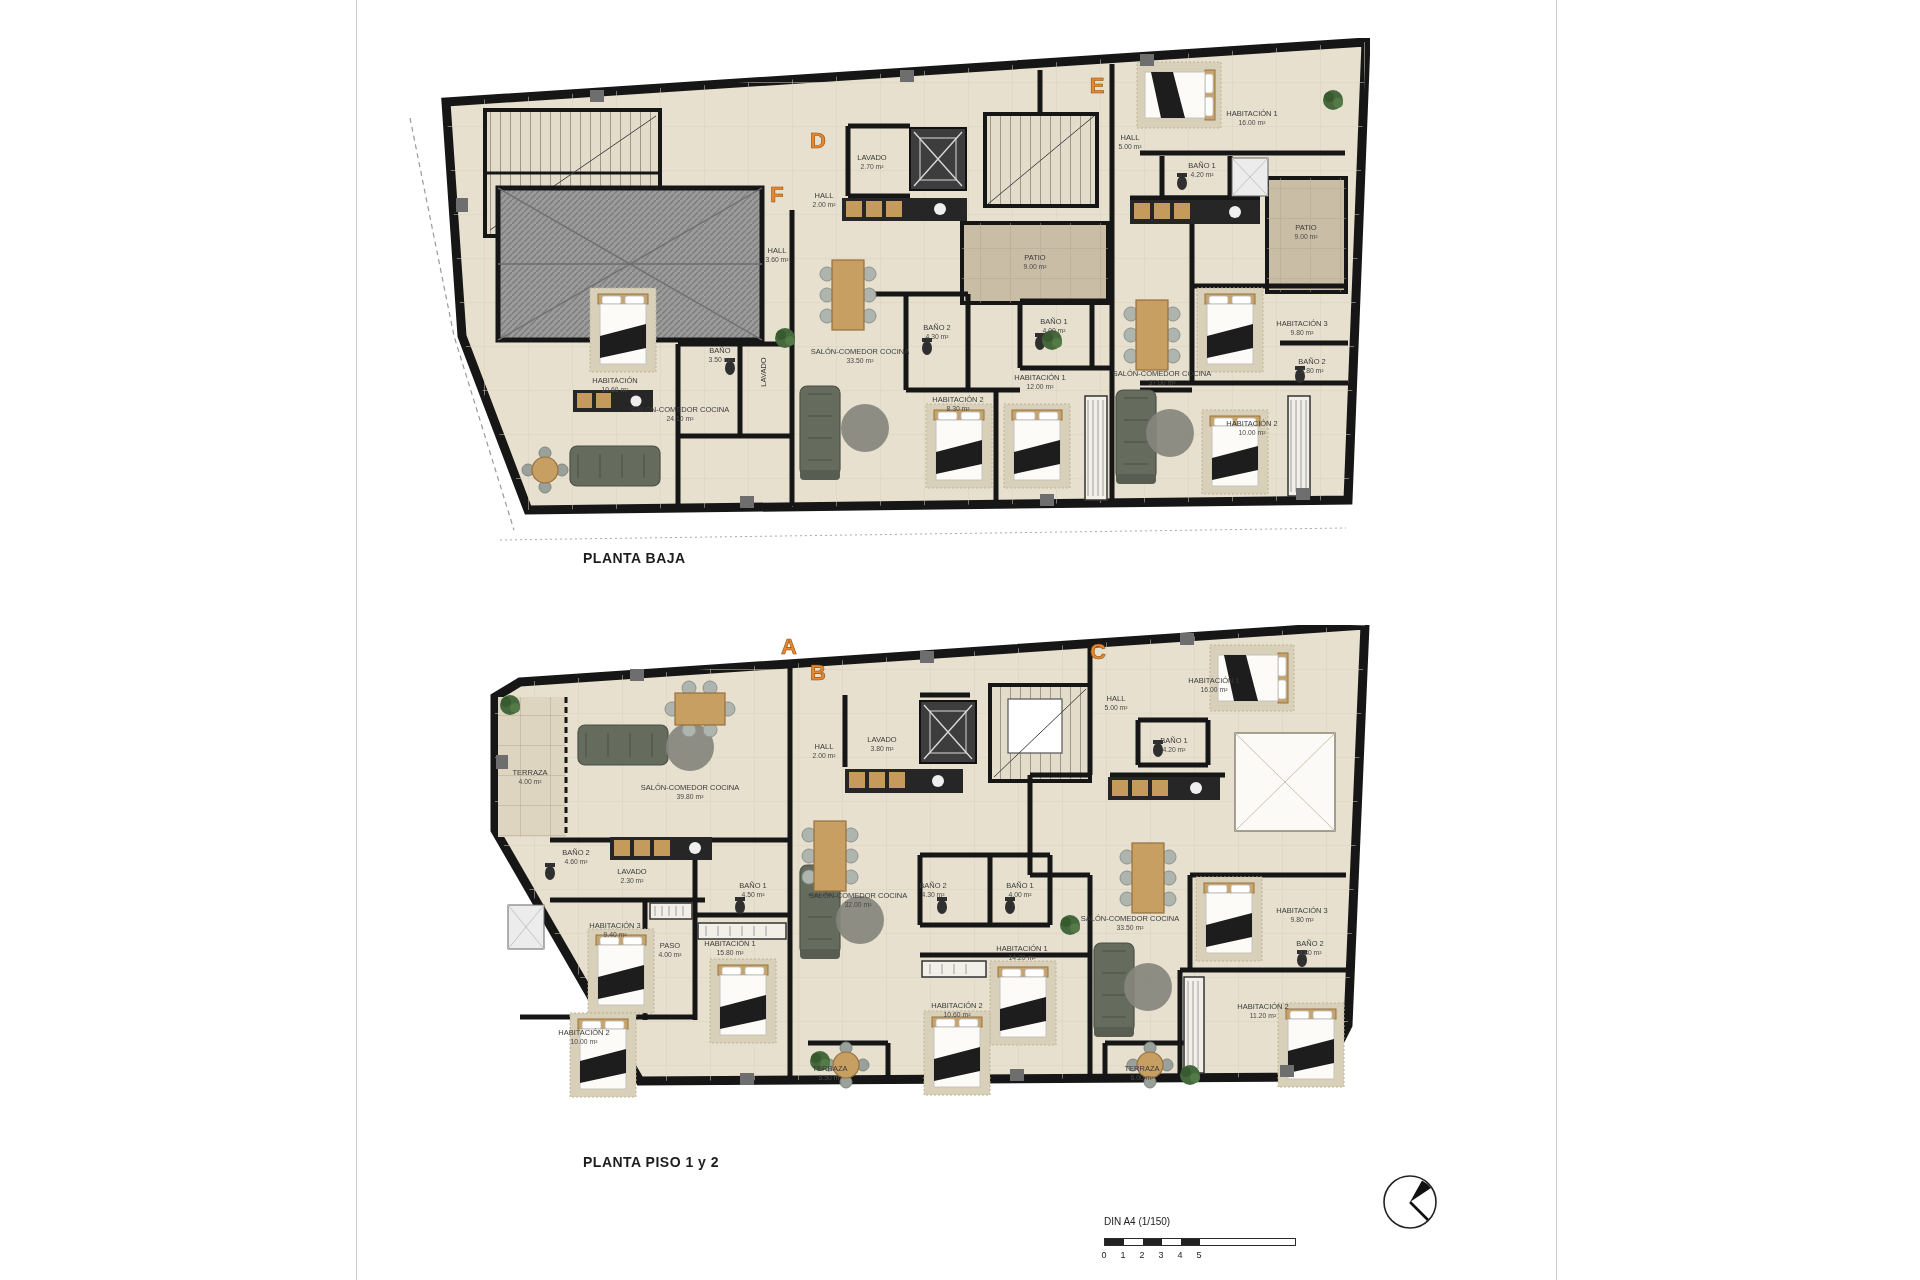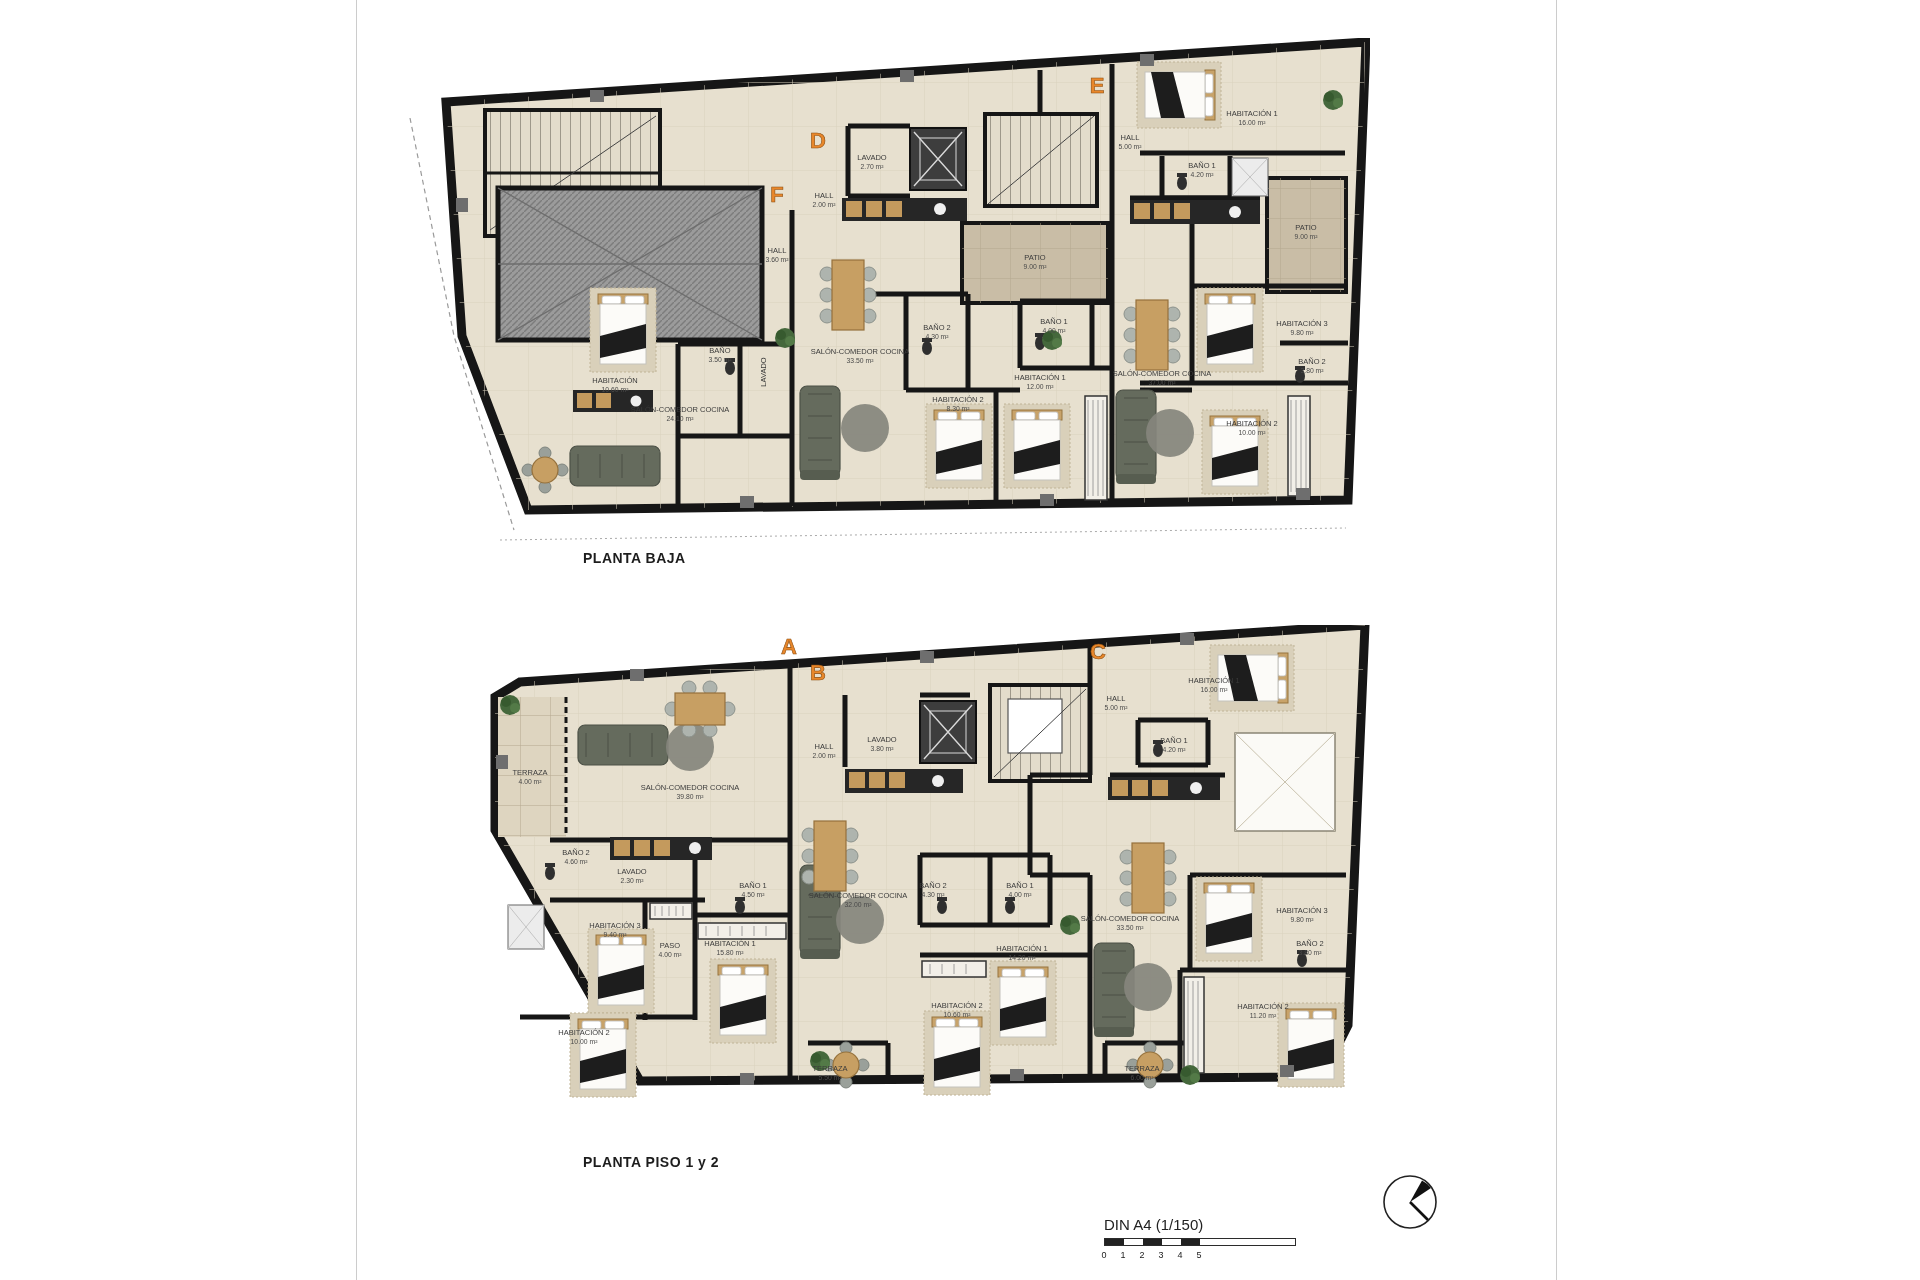--- a/index.html
+++ b/index.html
@@ -3,21 +3,21 @@
 <meta charset="utf-8">
 <style>
   html,body{margin:0;padding:0;background:#ffffff;font-family:"Liberation Sans",sans-serif;}
   .page{position:relative;width:1920px;height:1280px;background:#ffffff;overflow:hidden;}
   .page-edge{position:absolute;top:0;bottom:0;width:1px;background:#cccccc;}
   .plan-title{position:absolute;font-size:14px;font-weight:bold;color:#1d1d1d;letter-spacing:.5px;}
   .svgwrap{position:absolute;}
   svg text.room{font-family:"Liberation Sans",sans-serif;font-size:7.5px;fill:#3a3a3a;text-anchor:middle;}
   svg text.area{font-family:"Liberation Sans",sans-serif;font-size:6.8px;fill:#4a4a4a;text-anchor:middle;}
   svg text.unit{font-family:"Liberation Sans",sans-serif;font-size:22px;font-weight:bold;fill:#e8872b;stroke:#8a4d10;stroke-width:.6px;text-anchor:middle;}
-  .scalebar-label{position:absolute;font-size:15px;color:#222;}
+  .scalebar-label{position:absolute;font-size:10px;color:#222;}
   .scalebar{position:absolute;height:6px;border:1px solid #2b2b2b;display:flex;}
   .scalebar .seg{height:100%;}
   .scaleticks{position:absolute;height:12px;}
   .scaleticks span{position:absolute;transform:translateX(-50%);font-size:9px;color:#222;}
   .compass{position:absolute;}
 </style>
 </head>
 <body>
 
 <div class="page">

